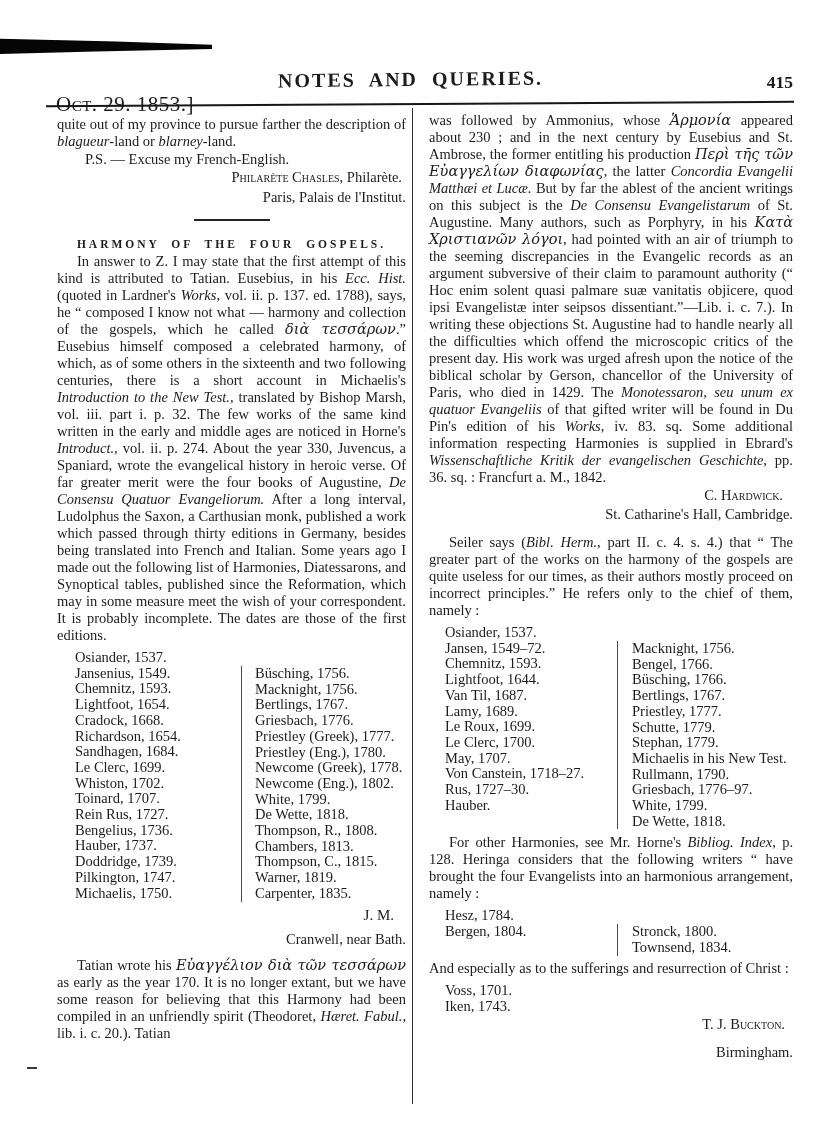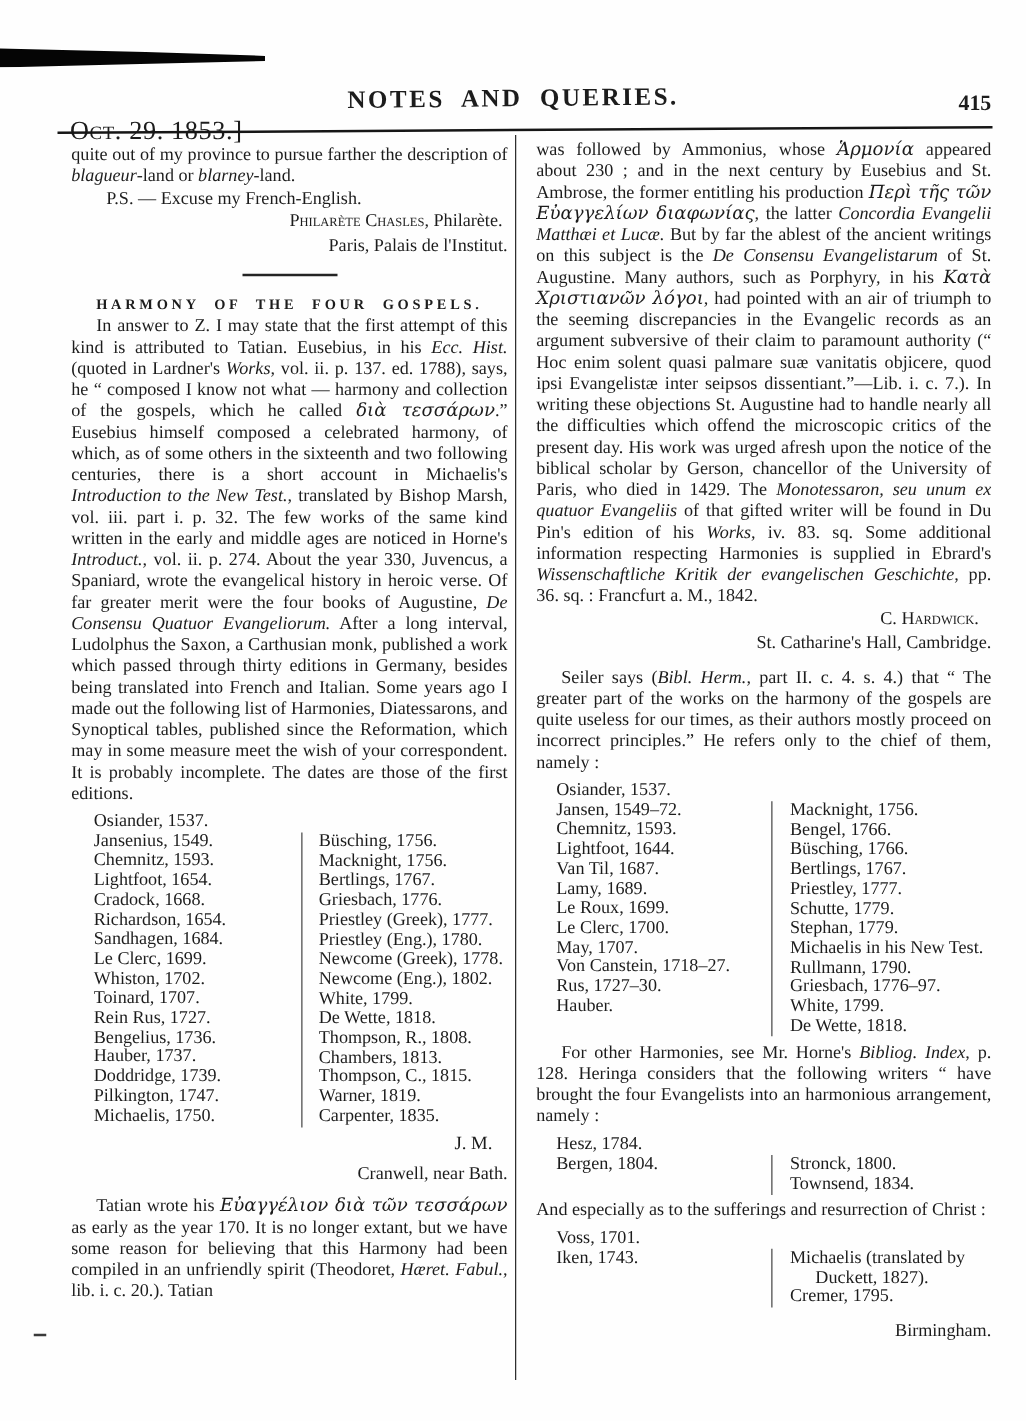--- a/index.html
+++ b/index.html
@@ -201,22 +201,19 @@
         </div>
     </div>
 
     <p class="para sufferings">And especially as to the sufferings and resurrection of Christ :</p>
 
     <div class="name-list hang">
       <div class="list-col a">
           <div class="list-item">Voss, 1701.</div>
           <div class="list-item">Iken, 1743.</div>
         </div>
-      <div class="list-col b">
-          <div class="list-item">Michaelis (translated by Duckett, 1827).</div>
-          <div class="list-item">Cremer, 1795.</div>
-        </div>
-    </div>
-
+    </div>
+
+    <p class="sig-right sc buckton-sig">T. J. Buckton.</p>
     <p class="place birmingham">Birmingham.</p>
   </div>
 
 </div>
 
 </body></html>

